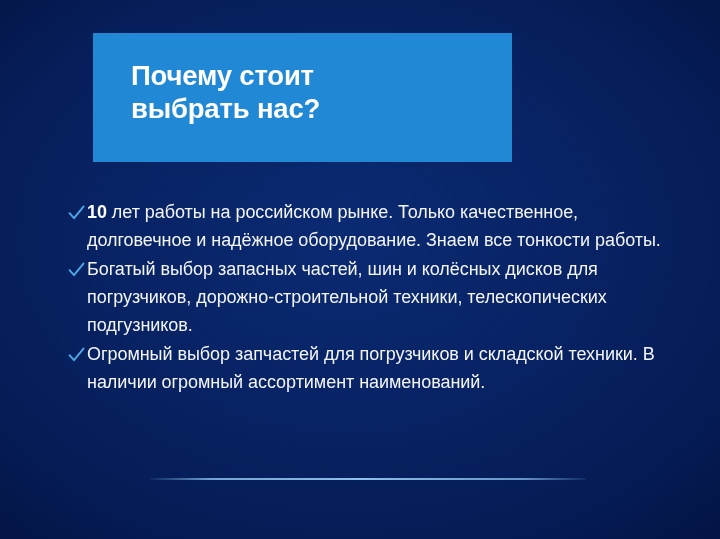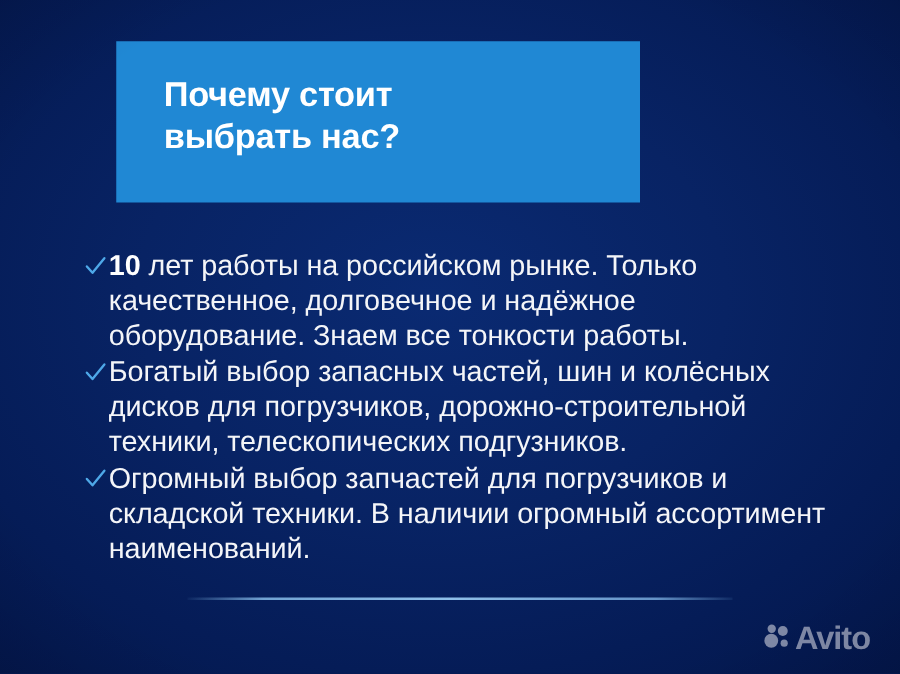--- a/index.html
+++ b/index.html
@@ -75,21 +75,21 @@
   .check-icon {
     flex: 0 0 auto;
     width: 21px;
     height: 28px;
     display: block;
     margin-top: 1px;
   }
 
   .bullet-text {
     flex: 1 1 auto;
-    font-size: 23px;
+    font-size: 18px;
     line-height: 28px;
     color: #f4f5f8;
     letter-spacing: -0.05px;
   }
 
   .bullet-text .lead {
     font-weight: bold;
     color: #ffffff;
   }
 
@@ -166,25 +166,14 @@
           <path d="M3.5 14.2 L8.0 19.2 L17.5 7.6" fill="none" stroke="#4ea8e8" stroke-width="1.9" stroke-linecap="round" stroke-linejoin="round"></path>
         </svg>
       </span>
       <span class="bullet-text"><span class="lead"></span><span>Огромный выбор запчастей для погрузчиков и складской техники. В наличии огромный ассортимент наименований.</span></span>
     </div>
 
   </div>
 
   <div class="divider"></div>
 
-  <div class="watermark">
-    <span>
-      <svg viewBox="0 0 26 26" width="24" height="24" aria-hidden="true">
-        <circle cx="7.6" cy="15.8" r="6.0" fill="#c9ccd9"></circle>
-        <circle cx="17.6" cy="7.4" r="4.3" fill="#c9ccd9"></circle>
-        <circle cx="8.0" cy="5.4" r="3.6" fill="#c9ccd9"></circle>
-        <circle cx="18.8" cy="17.9" r="3.1" fill="#c9ccd9"></circle>
-      </svg>
-    </span>
-    <span class="watermark-text">Avito</span>
-  </div>
 
 </div>
 
 </body></html>

